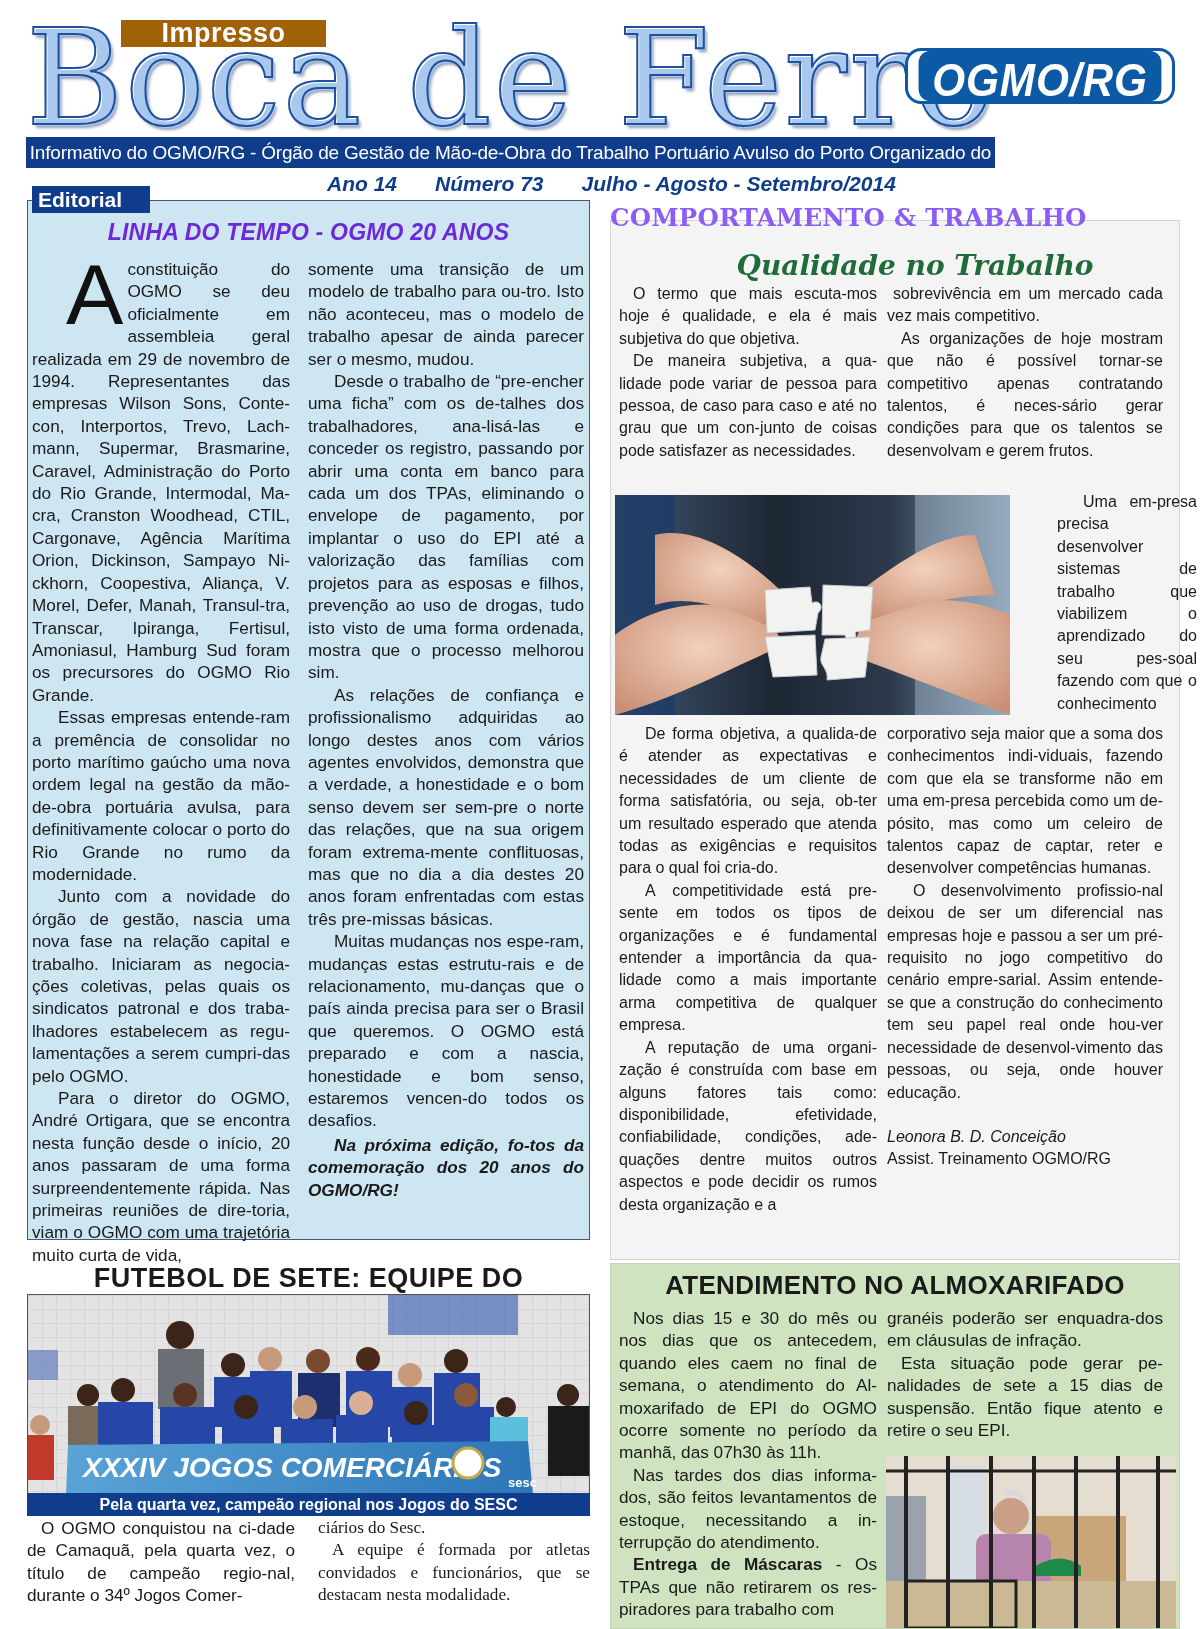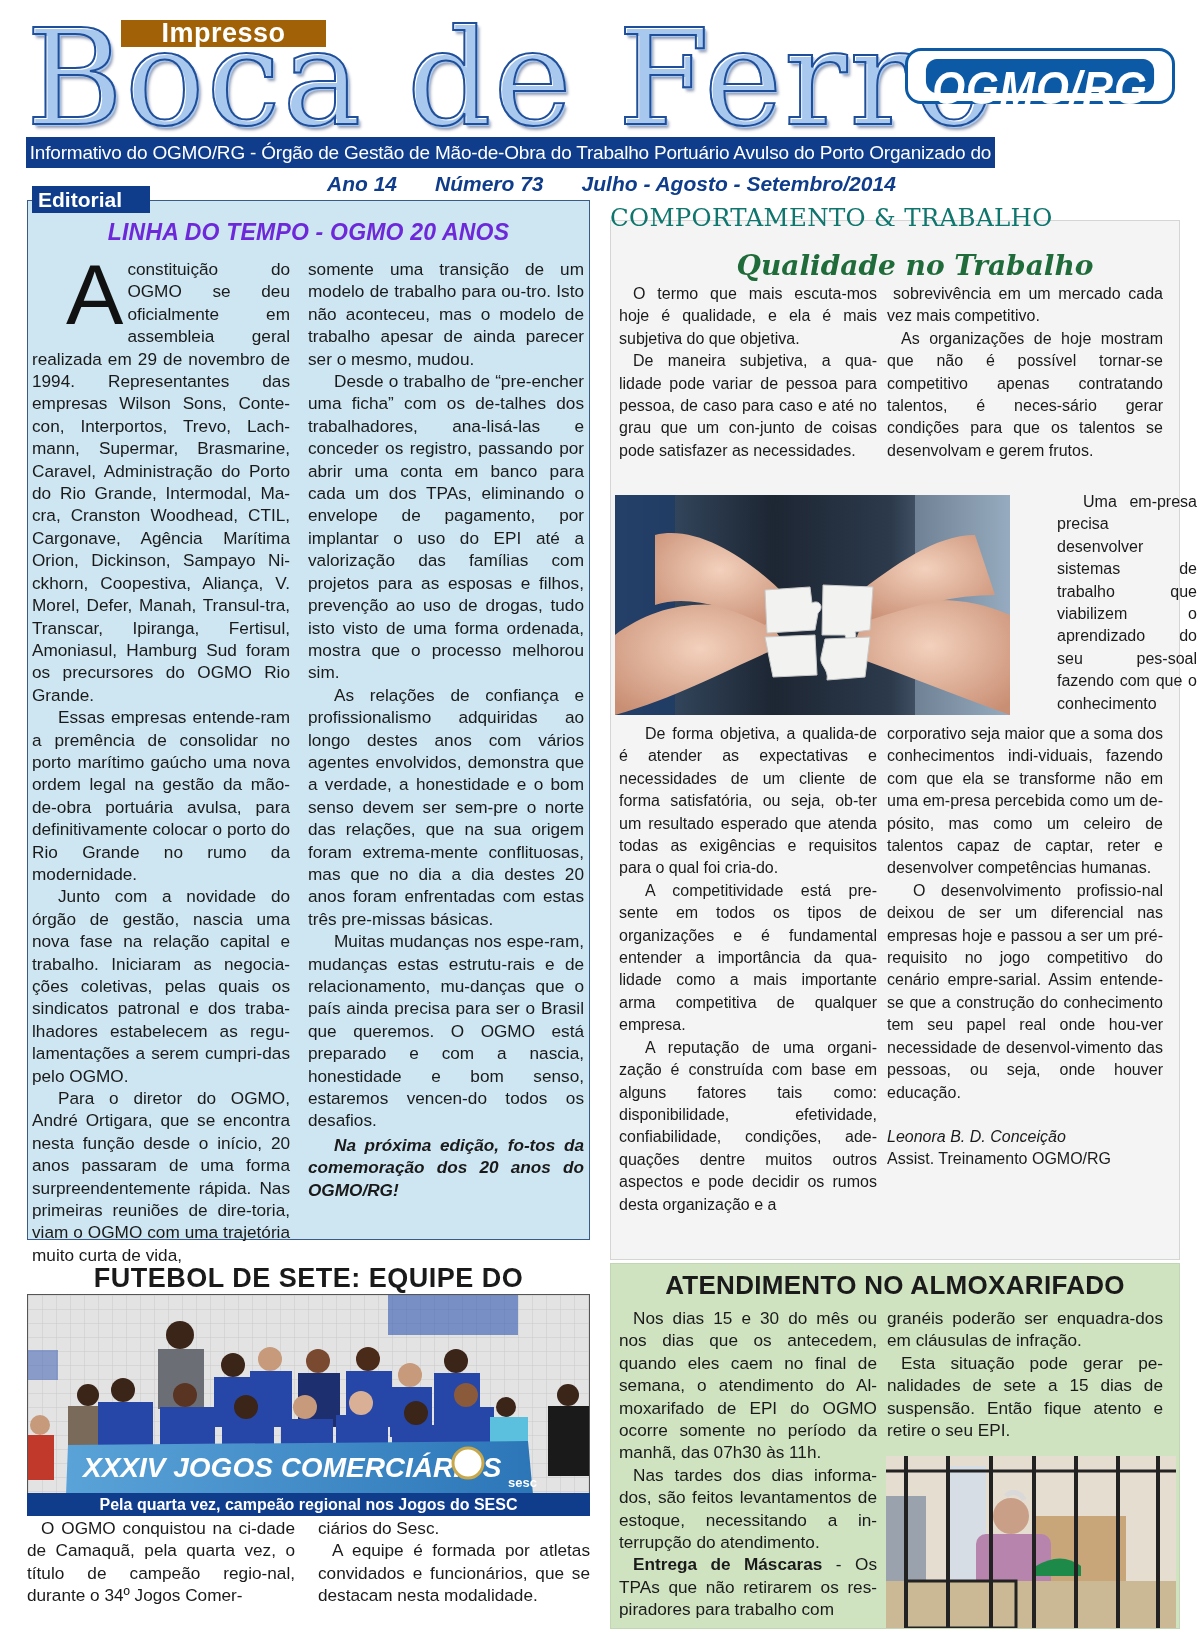--- a/index.html
+++ b/index.html
@@ -17,21 +17,21 @@
     position: absolute; left: 26px; top: 18px; width: 870px; height: 120px;
     font-family: "DejaVu Serif", serif; font-size: 132px; line-height: 120px;
     color: #4d85cf; letter-spacing: 2px; white-space: nowrap;
     -webkit-text-stroke: 2px #1f4f9a;
     text-shadow: 2px 2px 0 #a9c8ee, -1px -1px 0 #ffffff, 3px 4px 3px rgba(20,40,90,0.45);
     background: linear-gradient(180deg, #dbe9fb 0%, #6a9ee0 35%, #3a73c4 55%, #a9c8ee 75%, #2d5fb0 100%);
     -webkit-background-clip: text; background-clip: text; -webkit-text-fill-color: transparent;
   }
   .ogmo-badge {
     position: absolute; left: 905px; top: 48px; width: 270px; height: 56px;
-    border: 3px solid #0c5aa6; border-radius: 16px; background: #fff; padding: 8px;
+    border: 3px solid #0c5aa6; border-radius: 16px; background: #fff; padding: 0;
   }
   .ogmo-badge-inner {
     width: 100%; height: 100%; background: #0c5aa6; border-radius: 12px;
     color: #fff; font-weight: bold; font-style: italic; font-size: 46px;
     line-height: 58px; text-align: center; letter-spacing: 1px;
     font-family: "Liberation Sans", sans-serif; transform: scaleX(0.92);
   }
   .subtitle-bar {
     position: absolute; left: 26px; top: 137px; width: 969px; height: 31px;
     background: #0f3d8c; color: #fff; font-size: 19px; line-height: 31px;
@@ -73,21 +73,21 @@
   }
   .ed-note { font-weight: bold; font-style: italic; margin-top: 2px; }
 
   
   .ct-box {
     position: absolute; left: 610px; top: 220px; width: 570px; height: 1040px;
     background: #f4f4f4; border: 1.5px solid #d5d5d5;
   }
   .ct-header {
     position: absolute; left: 610px; top: 203px; font-family: "DejaVu Serif", serif;
-    font-weight: normal; font-size: 24.5px; color: #0f766e; letter-spacing: 0.3px;
+    font-weight: bold; font-size: 24.5px; color: #8b5cf6; letter-spacing: 0.3px;
     white-space: nowrap; z-index: 2;
   }
   .ct-subtitle {
     position: absolute; left: 0; top: 28px; width: 100%; text-align: center;
     font-family: "DejaVu Serif", serif; font-style: italic; font-size: 28px;
     color: #1f6b3a; padding-left: 40px;
   }
   .ct-box .col { font-size: 16px; line-height: 22.4px; }
   .ct-col1 { left: 8px; top: 62px; width: 258px; }
   .ct-col2 { left: 276px; top: 62px; width: 276px; }
@@ -111,21 +111,21 @@
   .fut-photo {
     position: absolute; left: 27px; top: 1294px; width: 563px; height: 200px;
     overflow: hidden; border: 1px solid #555;
   }
   .fut-caption {
     position: absolute; left: 27px; top: 1493px; width: 563px; height: 23px;
     background: #0f3d8c; color: #fff; font-weight: bold; font-size: 16px;
     line-height: 23px; text-align: center;
   }
   .fut-col1 { left: 27px; top: 1517px; width: 268px; font-size: 17.2px; line-height: 22.4px; }
-  .fut-col2 { left: 318px; top: 1517px; width: 272px; font-size: 17.2px; line-height: 22.4px; }
+  .fut-col2 { left: 318px; top: 1517px; width: 272px; font-size: 17.2px; line-height: 22.4px; font-family: Liberation Serif, serif; }
   .fut-col1 p, .fut-col2 p { text-indent: 14px; }
   .fut-col2 p.cont { text-indent: 0; }
 
   
   .alm-box {
     position: absolute; left: 610px; top: 1263px; width: 570px; height: 366px;
     background: #cfe3c1; border: 1.5px solid #c2d6b4;
   }
   .alm-title {
     position: absolute; left: 0; top: 6px; width: 100%; text-align: center;

